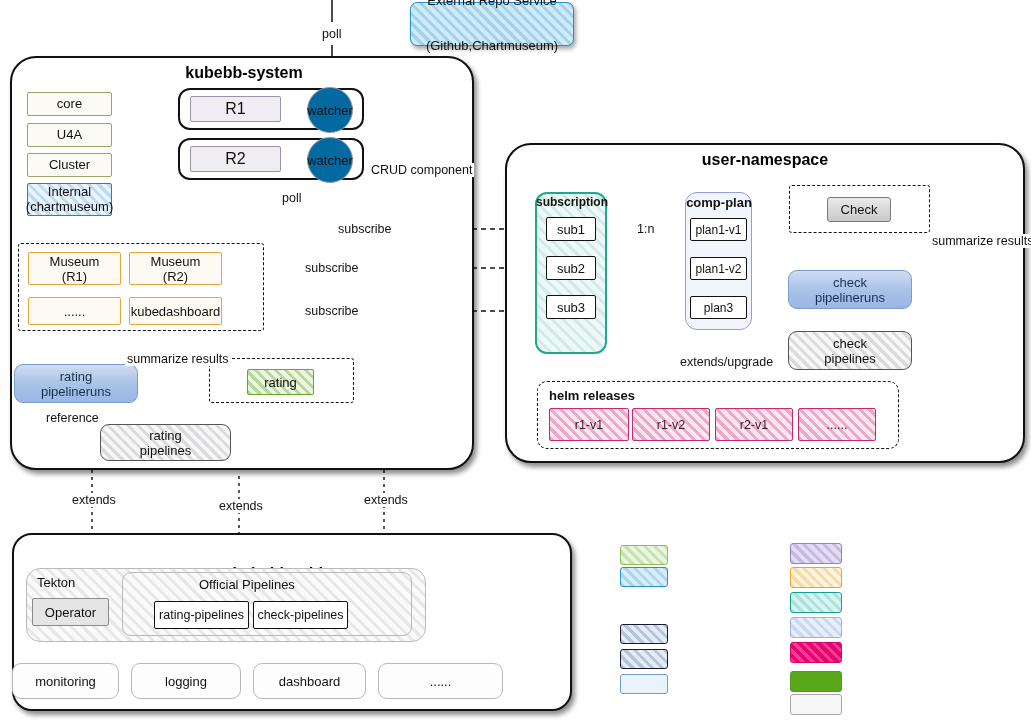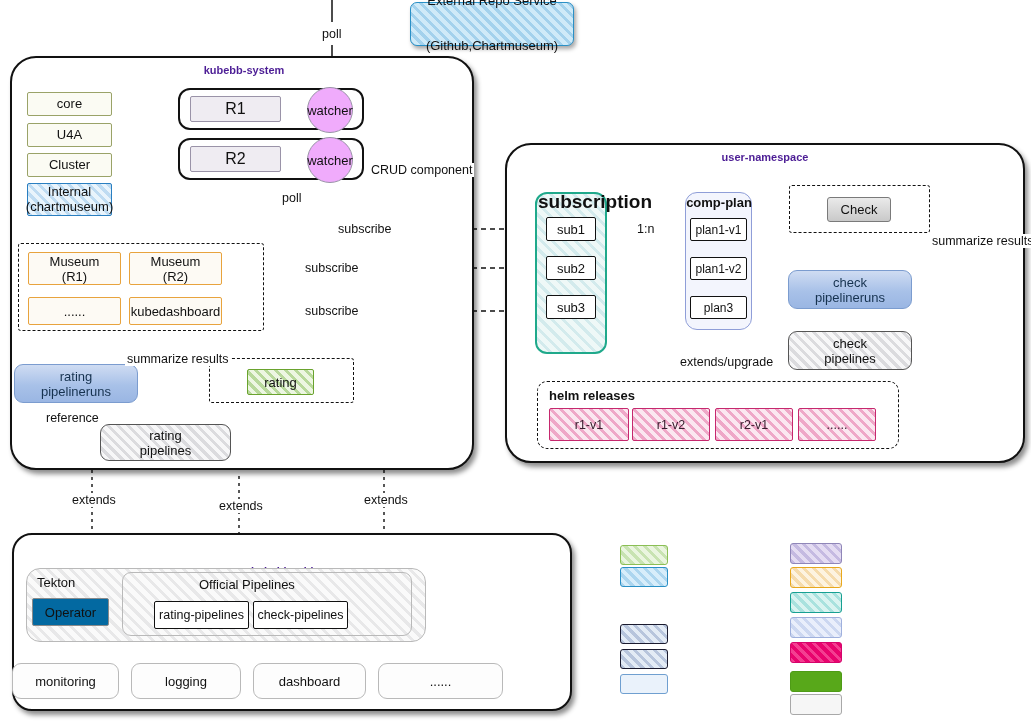--- a/index.html
+++ b/index.html
@@ -12,42 +12,42 @@
   .abs{position:absolute;box-sizing:border-box;}
   .ctr{display:flex;align-items:center;justify-content:center;text-align:center;}
   .lbl{font-size:13px;line-height:1.15;}
   .ttl{font-weight:bold;font-size:14px;}
 
   
   .panel{
     background:#ffffff;border:2px solid #111;border-radius:26px;
     box-shadow:3px 4px 5px rgba(0,0,0,.45);
   }
-  .panel-title{font-weight:bold;font-size:11px;color:#4c1d95;}
+  .panel-title{font-weight:bold;font-size:16px;color:#000000;}
   .olive{border:1.6px solid #9aa368;background:#fbfbf3;border-radius:2px;}
   .chartmuseum{
     border:1.8px solid #2a7fc1;border-radius:2px;
     background:
       repeating-linear-gradient(45deg,rgba(140,190,230,.45) 0 3px,rgba(255,255,255,0) 3px 7px),
       #e9f4fc;
   }
   .repo-ext{
     border:1.8px solid #2a90c6;border-radius:7px;
     background:
       repeating-linear-gradient(45deg,rgba(120,185,225,.5) 0 3px,rgba(255,255,255,0) 3px 7px),
       #cfeaf8;
     box-shadow:2px 3px 4px rgba(0,0,0,.35);
     gap:30px;
   }
   .rbox{
     border:1.5px solid #9a93a8;background:#efecf2;border-radius:2px;
   }
   .rwrap{border:2px solid #111;border-radius:12px;background:#fff;}
   .watcher{
-    border:1.6px solid #9a93a8;background:#f0abfc;border-radius:50%;
+    border:1.6px solid #9a93a8;background:#0369a1;border-radius:50%;
     font-size:13px;
   }
   .museum{
     border:1.8px solid #e8a33d;background:#fdfaf4;border-radius:2px;font-size:13px;
   }
   .dashbox{border:1.6px dashed #111;background:transparent;border-radius:3px;}
   .bluegrad{
     border:1.4px solid #7b9ccf;border-radius:9px;
     background:linear-gradient(180deg,#cfdcf2 0%,#a8c1e8 55%,#9ab6e3 100%);
     color:#16324f;font-size:13px;
@@ -84,21 +84,21 @@
       #fbe7f0;
     font-size:12.5px;color:#3a2030;
   }
   .addon-hatch{
     border:1.5px solid #b9b9b9;border-radius:14px;
     background:
       repeating-linear-gradient(45deg,rgba(150,150,155,.18) 0 3px,rgba(255,255,255,0) 3px 8px),
       #fafafa;
   }
   .soft{border:1.4px solid #b9b9b9;border-radius:9px;background:#fdfdfd;font-size:13px;}
-  .softsq{border:1.4px solid #8a8a8a;border-radius:2px;background:#0369a1;font-size:13px;}
+  .softsq{border:1.4px solid #8a8a8a;border-radius:2px;background:#e5e5e5;font-size:13px;}
   .plain{border:1.6px solid #111;border-radius:2px;background:#fff;font-size:13px;}
 
   
   .elabel{
     background:#fff;font-size:12.5px;padding:0 2px;white-space:nowrap;
   }
   svg.wires{position:absolute;left:0;top:0;width:1031px;height:721px;pointer-events:none;}
 
   
   .sw{border-radius:3px;}
@@ -251,21 +251,21 @@
 
   <div class="abs dashbox" style="left:209px;top:358px;width:145px;height:45px;"></div>
   <div class="abs greenhatch ctr" style="left:247px;top:369px;width:67px;height:26px;">
     <span>rating</span>
   </div>
 
   <div class="abs panel" style="left:505px;top:143px;width:520px;height:320px;"></div>
   <div class="abs panel-title" style="left:690px;top:151px;width:150px;text-align:center;">user-namespace</div>
 
   <div class="abs tealhatch" style="left:535px;top:192px;width:72px;height:162px;"></div>
-  <div class="abs ttl ctr" style="left:557px;top:192px;width:76px;height:20px;font-size:19px;">subscription</div>
+  <div class="abs ttl ctr" style="left:534px;top:192px;width:76px;height:20px;font-size:12px;">subscription</div>
   <div class="abs plain ctr" style="left:546px;top:217px;width:50px;height:24px;">
     <span>sub1</span>
   </div>
   <div class="abs plain ctr" style="left:546px;top:256px;width:50px;height:24px;">
     <span>sub2</span>
   </div>
   <div class="abs plain ctr" style="left:546px;top:295px;width:50px;height:24px;">
     <span>sub3</span>
   </div>
 

